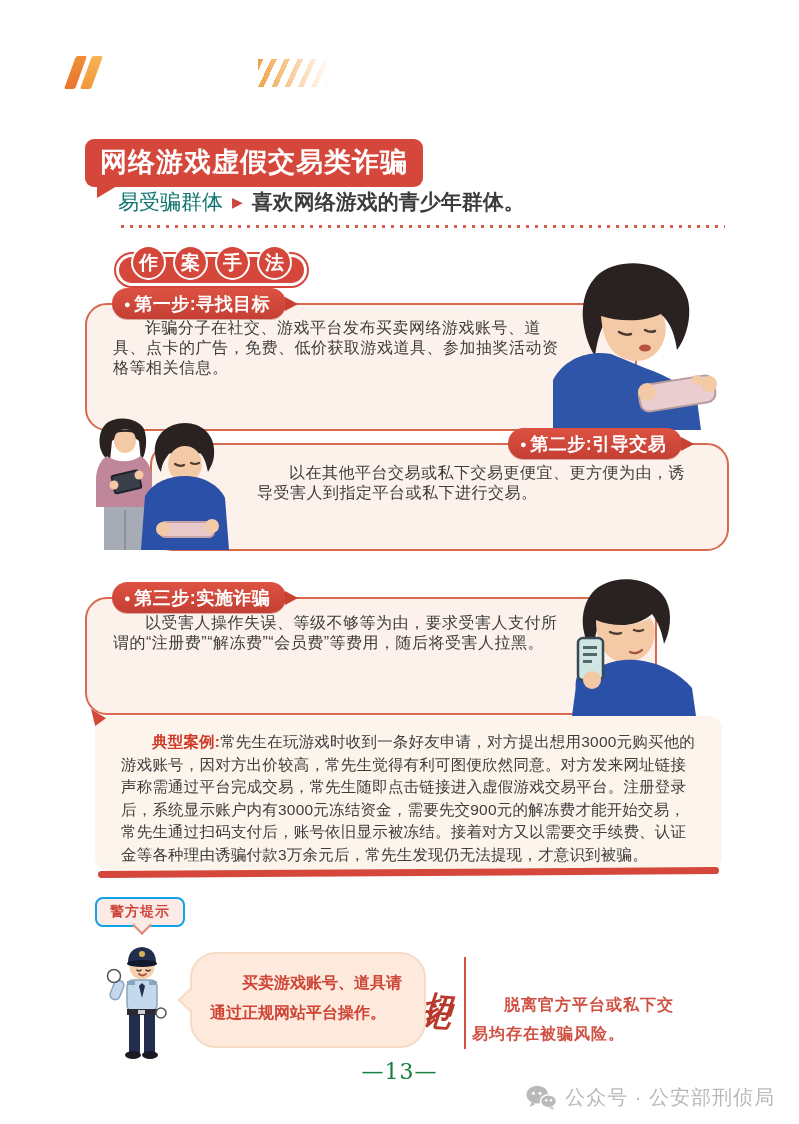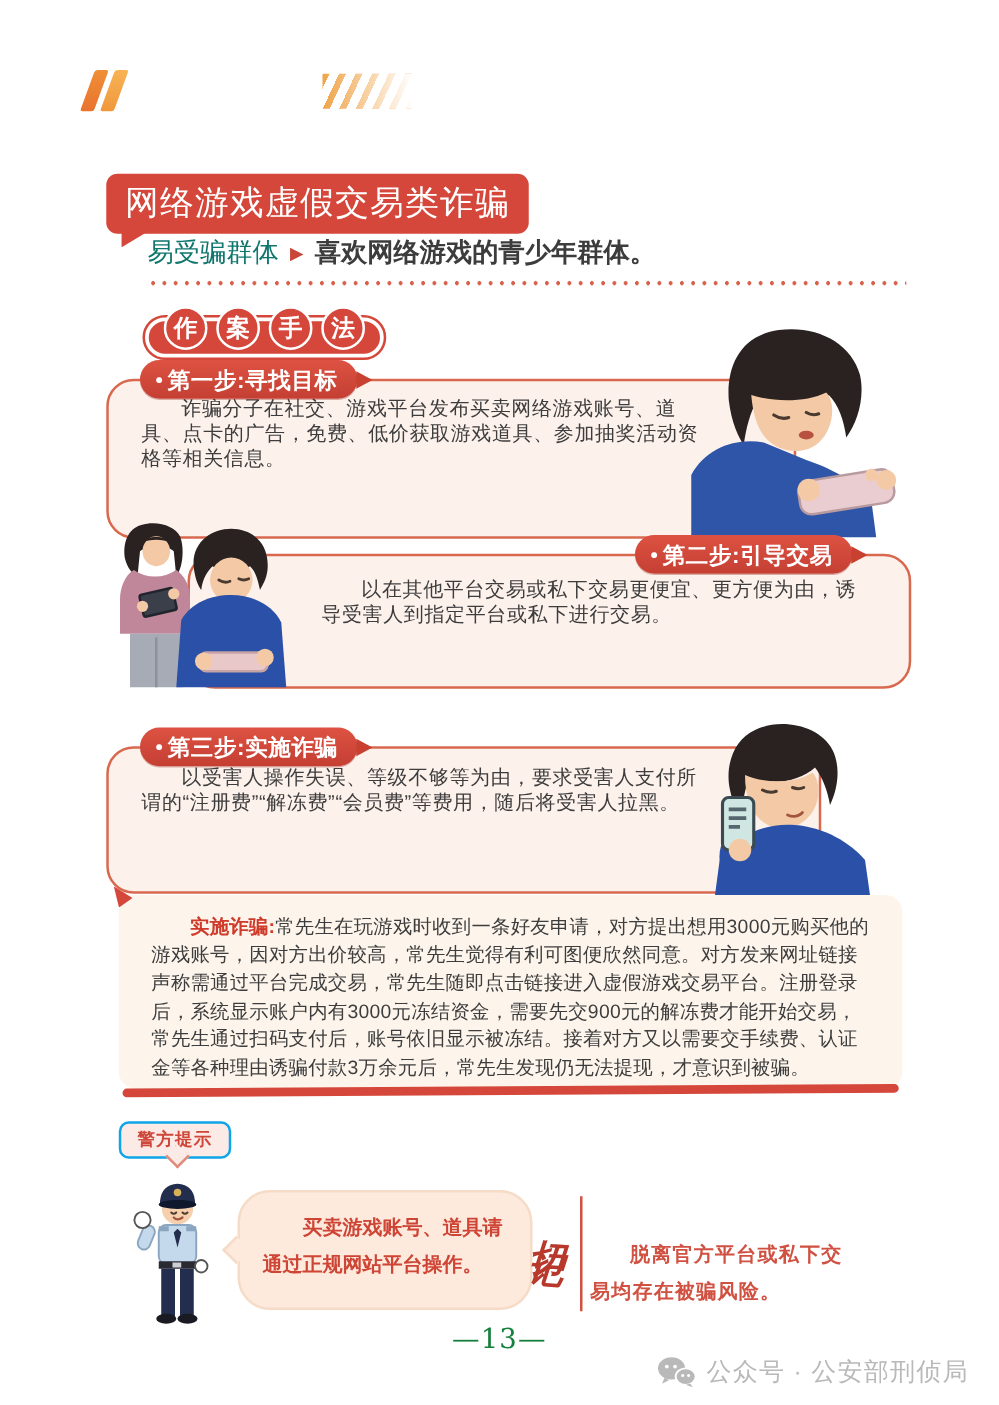--- a/index.html
+++ b/index.html
@@ -20,21 +20,21 @@
   }
   .hdr-stripes {
     position:absolute; left:258px; top:59px; width:78px; height:28px;
     background:repeating-linear-gradient(115deg,#f0a449 0 5px,rgba(255,255,255,0) 5px 12px);
   }
   .hdr-stripes .fade { position:absolute; inset:0; background:linear-gradient(90deg,rgba(255,255,255,0),#ffffff 92%); }
 
   
   .title-box {
     position:absolute; left:85px; top:139px; z-index:2;
-    background:#d5473a; color:#fff; font-size:27px; font-weight:normal; letter-spacing:1px;
+    background:#d5473a; color:#fff; font-size:27px; font-weight:bold; letter-spacing:1px;
     padding:5px 15px 7px; border-radius:9px;
   }
   .title-box::after {
     content:""; position:absolute; left:12px; bottom:-11px; width:20px; height:12px;
     background:#d5473a; clip-path:polygon(0 0,100% 0,0 100%);
   }
   .audience { position:absolute; left:118px; top:188px; display:flex; align-items:center; gap:9px; }
   .aud-label { color:#0f766e; font-size:21px; font-weight:normal;text-align:center; }
   .aud-arrow { color:#c8473a; font-size:14px; }
   .aud-text  { color:#3c3c3c; font-size:21px; font-weight:bold; }
@@ -241,21 +241,21 @@
     <path d="M24 116 C38 98 60 88 84 90 C108 92 128 104 140 118 L144 146 L20 146 Z" fill="#2b50a8"></path>
     <path d="M24 120 C22 108 27 99 36 95 L54 102 L48 126 Z" fill="#2b50a8"></path>
     <rect x="26" y="68" width="25" height="42" rx="5" fill="#cfe6e2" stroke="#3a4a52" stroke-width="2.5"></rect>
     <rect x="31" y="76" width="14" height="3" fill="#55666e"></rect>
     <rect x="31" y="83" width="14" height="3" fill="#55666e"></rect>
     <rect x="31" y="90" width="9" height="3" fill="#55666e"></rect>
     <circle cx="40" cy="110" r="9" fill="#f4caa6"></circle>
   </svg>
 
   <div class="case-box">
-    <p><span class="case-label">实施诈骗:</span><span>常先生在玩游戏时收到一条好友申请，对方提出想用3000元购买他的游戏账号，因对方出价较高，常先生觉得有利可图便欣然同意。对方发来网址链接声称需通过平台完成交易，常先生随即点击链接进入虚假游戏交易平台。注册登录后，系统显示账户内有3000元冻结资金，需要先交900元的解冻费才能开始交易，常先生通过扫码支付后，账号依旧显示被冻结。接着对方又以需要交手续费、认证金等各种理由诱骗付款3万余元后，常先生发现仍无法提现，才意识到被骗。</span></p>
+    <p><span class="case-label">典型案例:</span><span>常先生在玩游戏时收到一条好友申请，对方提出想用3000元购买他的游戏账号，因对方出价较高，常先生觉得有利可图便欣然同意。对方发来网址链接声称需通过平台完成交易，常先生随即点击链接进入虚假游戏交易平台。注册登录后，系统显示账户内有3000元冻结资金，需要先交900元的解冻费才能开始交易，常先生通过扫码支付后，账号依旧显示被冻结。接着对方又以需要交手续费、认证金等各种理由诱骗付款3万余元后，常先生发现仍无法提现，才意识到被骗。</span></p>
   </div>
 
   <div class="tip-badge">警方提示</div>
 
   <svg class="illus" style="left:100px;top:940px;" width="84" height="125" viewBox="0 0 84 125">
     <rect x="12" y="40" width="10" height="20" rx="5" transform="rotate(22 17 50)" fill="#c5d9ed" stroke="#8aa5c0" stroke-width="1.5"></rect>
     <circle cx="14" cy="36" r="6.5" fill="#ffffff" stroke="#555" stroke-width="1.5"></circle>
     <circle cx="42" cy="27" r="12.5" fill="#f6cfac"></circle>
     <path d="M37 30 q2 2 4 0" stroke="#4a3a30" stroke-width="1.6" fill="none" stroke-linecap="round"></path>
     <path d="M46 30 q2 2 4 0" stroke="#4a3a30" stroke-width="1.6" fill="none" stroke-linecap="round"></path>

